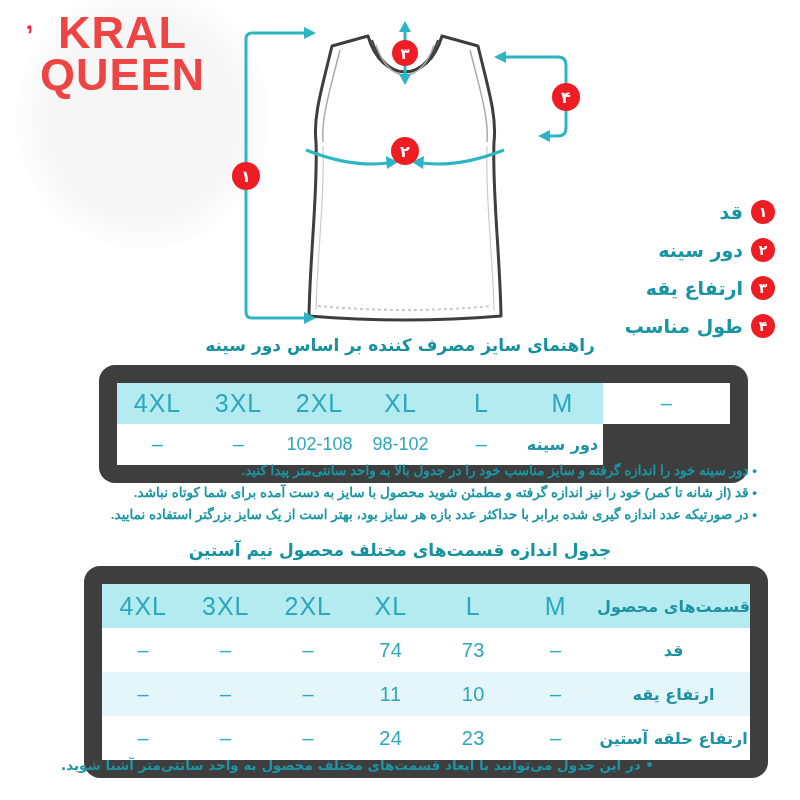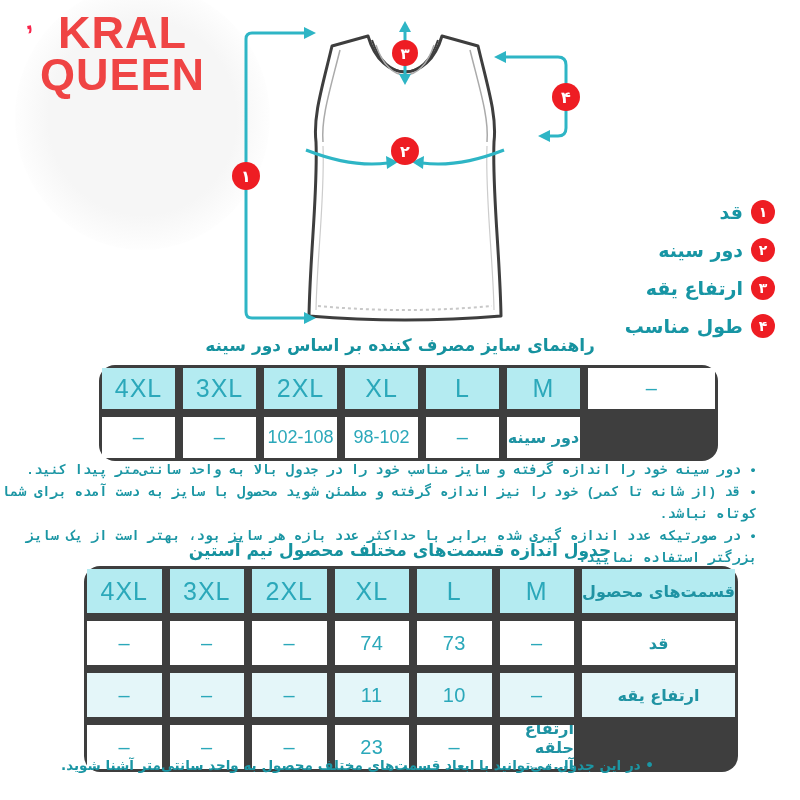--- a/index.html
+++ b/index.html
@@ -36,39 +36,39 @@
   }
   
   .section-title{
     position:absolute;left:0;width:800px;text-align:center;direction:rtl;
     font-family:"DejaVu Sans",sans-serif;font-weight:bold;font-size:17px;color:#16929f;
   }
   .title-1{top:335px;}
   .title-2{top:540px;}
   
   .size-table{
-    position:absolute;background:#3e3e3e;border-radius:16px;padding:3px;
-    display:grid;gap:8px;
+    position:absolute;background:#3e3e3e;border-radius:16px;padding:18px;
+    display:grid;gap:0;
   }
   .table-1{left:99px;top:365px;width:613px;grid-template-columns:repeat(6,1fr) 127px;grid-auto-rows:41px;}
   .table-2{left:84px;top:566px;width:648px;grid-template-columns:repeat(6,1fr) 153px;grid-auto-rows:44px;}
   .cell{
     background:#ffffff;display:flex;align-items:center;justify-content:center;
     overflow:hidden;
   }
   .cell.head{background:#b4ebf1;}
   .cell.alt{background:#e4f6f9;}
   .t-size{font-family:"Liberation Sans",sans-serif;font-size:25px;color:#2ba8ba;letter-spacing:1px;}
   .t-label{font-family:"DejaVu Sans",sans-serif;font-weight:bold;font-size:16px;color:#1f93a3;direction:rtl;}
   .t-val{font-family:"Liberation Sans",sans-serif;font-size:20px;color:#2ba8ba;letter-spacing:0.5px;}
   .t-val-sm{font-size:18px;letter-spacing:0;}
   
   .notes{
     position:absolute;right:43px;top:460px;direction:rtl;text-align:right;
-    font-family:Liberation Mono, monospace;font-weight:bold;font-size:13.5px;color:#1b96a4;
+    font-family:Liberation Sans, sans-serif;font-weight:bold;font-size:13.5px;color:#1b96a4;
     line-height:22px;
   }
   .bottom-note{
     position:absolute;left:0;top:757px;width:715px;text-align:center;direction:rtl;
     font-family:"DejaVu Sans",sans-serif;font-weight:bold;font-size:13.5px;color:#1b96a4;
   }
 </style>
 </head>
 <body>
 
@@ -204,18 +204,19 @@
   <div class="cell alt t-val">–</div>
   <div class="cell alt t-val">–</div>
   <div class="cell alt t-val">11</div>
   <div class="cell alt t-val">10</div>
   <div class="cell alt t-val">–</div>
   <div class="cell alt t-label">ارتفاع یقه</div>
 
   <div class="cell t-val">–</div>
   <div class="cell t-val">–</div>
   <div class="cell t-val">–</div>
+  <div class="cell t-val">24</div>
   <div class="cell t-val">23</div>
   <div class="cell t-val">–</div>
   <div class="cell t-label">ارتفاع حلقه آستین</div>
 </div>
 
 <div class="bottom-note">• در این جدول می‌توانید با ابعاد قسمت‌های مختلف محصول به واحد سانتی‌متر آشنا شوید.</div>
 
 </body></html>

